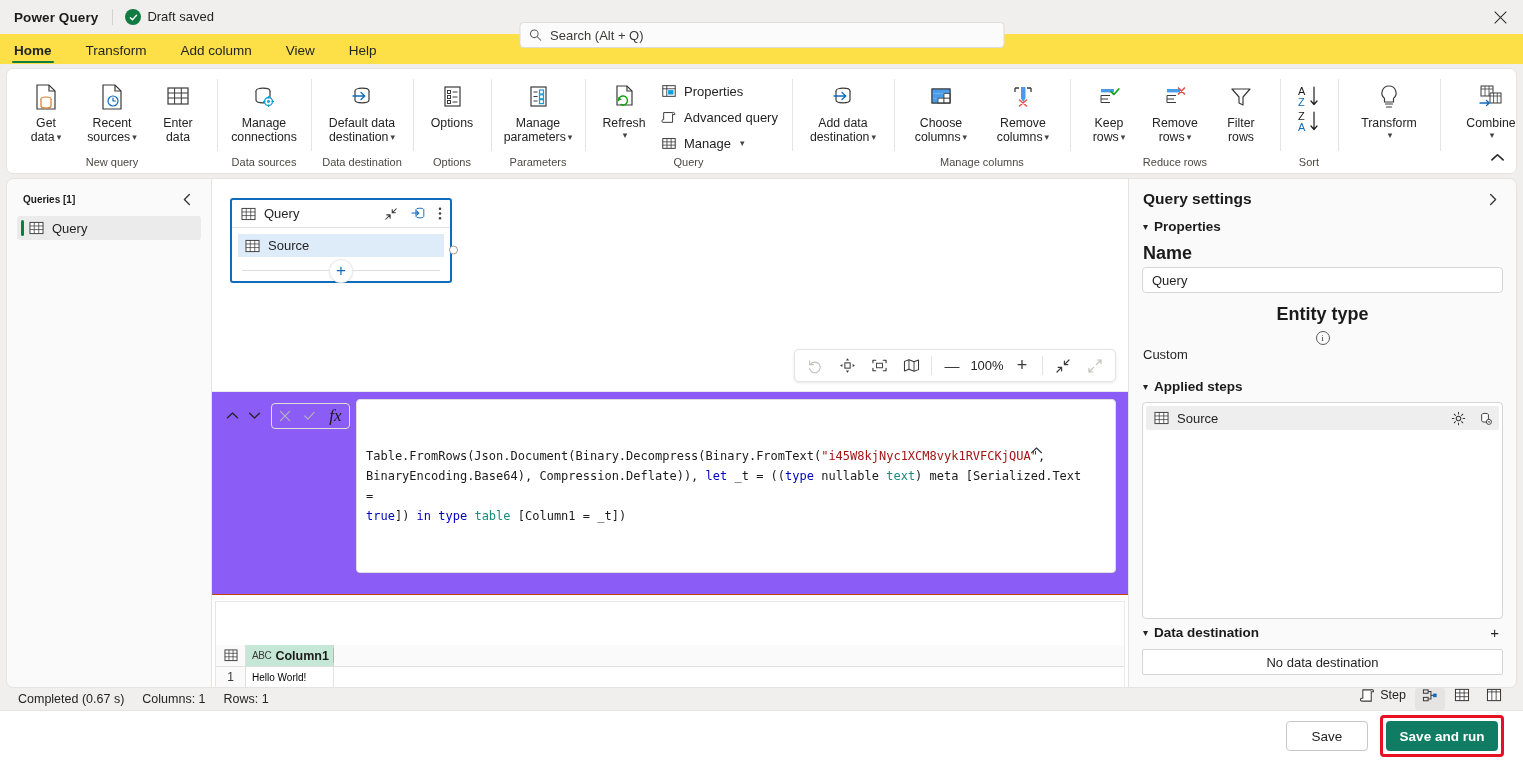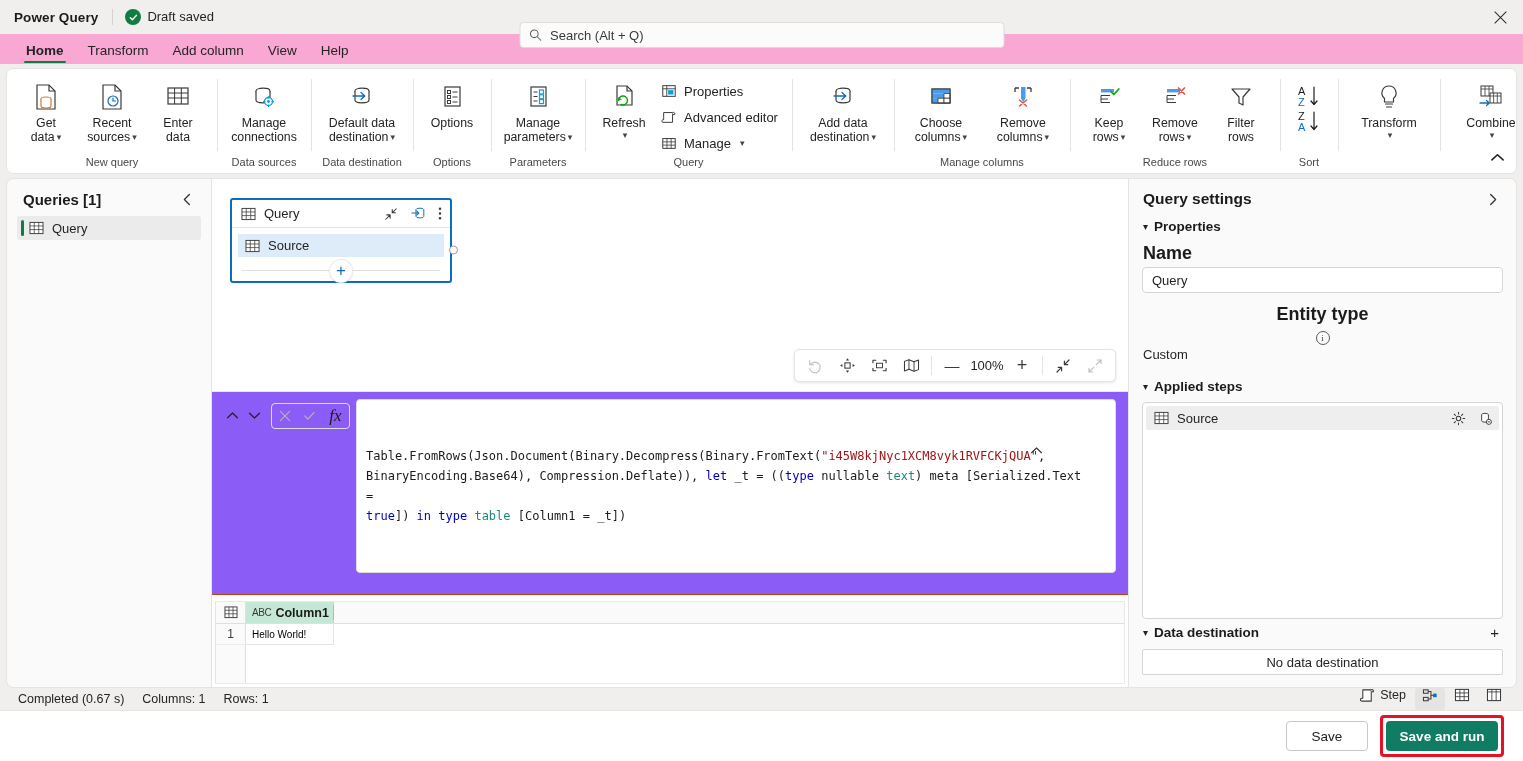--- a/index.html
+++ b/index.html
@@ -41,21 +41,21 @@
   .searchbox .splace { font-size: 13px; color: #3b3a39; }
   .win-close {
     position: absolute; right: 0; top: 0; width: 46px; height: 34px;
     display: flex; align-items: center; justify-content: center;
     color: #2b2b2b; font-size: 15px; cursor: default;
   }
 
   
   .ribbon-tabs {
     height: 30px; display: flex; align-items: flex-end;
-    padding: 0 0 0 16px; background: #f9a8d4; gap: 4px;
+    padding: 0 0 0 4px; background: #fde047; gap: 14px;
   }
   .rtab {
     font-size: 13.5px; color: #242424; padding: 3px 10px 6px 10px;
     position: relative; cursor: default; white-space: nowrap;
   }
   .rtab.active { font-weight: 600; }
   .rtab.active::after {
     content: ""; position: absolute; left: 8px; right: 8px; bottom: 1px;
     height: 2.5px; background: #107c41; border-radius: 2px;
   }
@@ -108,21 +108,21 @@
 
   
   .queries-pane {
     width: 205px; background: #fafafa; border: 1px solid #e6e4e2; border-right: none;
     border-radius: 7px 0 0 7px; display: flex; flex-direction: column;
   }
   .queries-head {
     display: flex; align-items: center; justify-content: space-between;
     padding: 12px 14px 8px 16px;
   }
-  .queries-title { font-size: 15px; font-weight: 600; color: #1b1b1b; }
+  .queries-title { font-size: 10px; font-weight: 600; color: #1b1b1b; }
   .collapse-left { color: #333; font-size: 13px; cursor: default; padding: 2px 4px; }
   .q-item {
     margin: 0 10px; height: 24px; display: flex; align-items: center; gap: 8px;
     background: #ebebeb; border-radius: 3px; padding-left: 6px; position: relative; cursor: default;
   }
   .q-item::before {
     content: ""; position: absolute; left: 4px; top: 4px; bottom: 4px; width: 3px;
     background: #107c41; border-radius: 2px;
   }
   .q-item .lbl { font-size: 13px; color: #242424; }
@@ -203,21 +203,21 @@
   .fx-input .kw { color: #0000c0; }
   .fx-input .str { color: #a31515; }
   .fx-input .typ { color: #1a8a7e; }
   .fx-expand {
     position: absolute; right: 6px; top: 6px; color: #3a3a3a; font-size: 11px; cursor: default;
   }
 
   
   .grid-wrap { flex: 1; background: #fff; display: flex; flex-direction: column; overflow: hidden; padding: 6px 3px 3px 3px; }
   .grid { display: flex; flex-direction: column; flex: 1; border: 1px solid #eceae8; border-left: 1px solid #e6e4e2; }
-  .grid-header { display: flex; height: 22px; background: #fafafa; border-bottom: 1px solid #e1dfdd; }
+  .grid-header { display: flex; height: 22px; background: #fafafa; border-bottom: 1px solid #e1dfdd; margin-top: 43px; }
   .gh-corner {
     width: 30px; display: flex; align-items: center; justify-content: center;
     border-right: 1px solid #e1dfdd; background: #fafafa;
   }
   .gh-col {
     width: 88px; background: #c5e7d5; display: flex; align-items: center; gap: 4px;
     padding: 0 3px 0 6px; border-right: 1px solid #d4d2d0; font-size: 12.5px; font-weight: 600; color: #1b1b1b;
   }
   .gh-col .tico { font-size: 10px; color: #3b3a39; font-weight: 400; letter-spacing: -.4px; }
   .gh-filter {
@@ -503,21 +503,21 @@
             </span>
             <span class="lbl">Properties</span>
           </div>
           <div class="btn-small">
             <span>
               <svg width="16" height="16" viewBox="0 0 18 18">
                 <path d="M3 4 h10 v11 h-11 a1.6 1.6 0 0 1 0 -3 h1 z" fill="#fff" stroke="#3a3a3a" stroke-width="1.1" stroke-linejoin="round"></path>
                 <path d="M13 4 a1.6 1.6 0 0 1 2.5 1.3 v1 h-2.5" fill="#fff" stroke="#3a3a3a" stroke-width="1.1"></path>
               </svg>
             </span>
-            <span class="lbl">Advanced editor</span>
+            <span class="lbl">Advanced query</span>
           </div>
           <div class="btn-small">
             <span>
               <svg width="16" height="16" viewBox="0 0 18 18">
                 <rect x="2" y="4" width="14" height="11" fill="#fff" stroke="#3a3a3a" stroke-width="1.1"></rect>
                 <path d="M2 7.7 h14 M2 11.4 h14 M6.7 4 v11 M11.4 4 v11" stroke="#3a3a3a" stroke-width=".9"></path>
               </svg>
             </span>
             <span class="lbl">Manage</span>
             <span class="chev">▾</span>

